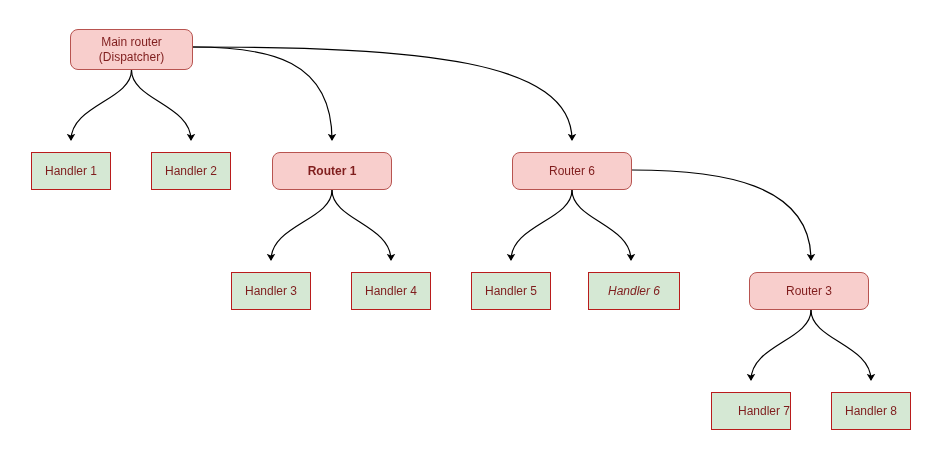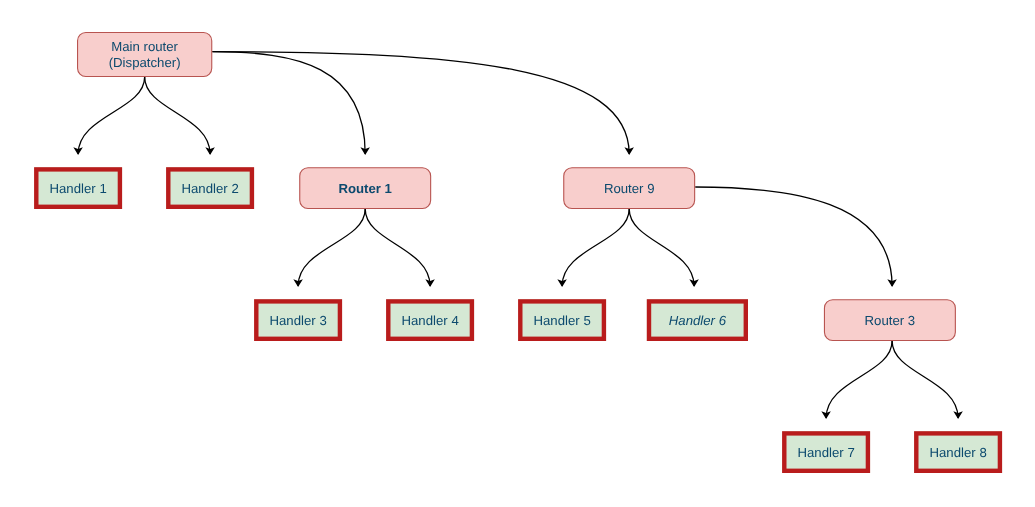--- a/index.html
+++ b/index.html
@@ -27,32 +27,32 @@
   }
   .node {
     position: absolute;
     box-sizing: border-box;
     display: flex;
     flex-direction: column;
     align-items: center;
     justify-content: center;
     font-size: 12px;
     line-height: 15px;
-    color: #0c4a6e;
+    color: #7f1d1d;
     text-align: center;
     white-space: pre-line;
   }
   .node-router {
     background: #f8cecc;
     border: 1px solid #b85450;
     border-radius: 8px;
   }
   .node-handler {
     background: #d5e8d4;
-    border: 4px solid #b91c1c;
+    border: 1px solid #b91c1c;
     border-radius: 0;
   }
   .node-label {
     display: block;
     pointer-events: none;
   }
 </style>
 </head>
 <body>
 
@@ -78,23 +78,23 @@
         <path d="M 811 310 C 811 340 871 345 871 380" fill="none" stroke="#000000" stroke-width="1.2" marker-end="url(#arrowhead)"></path>
       </g>
   </svg>
 
   <div id="node-layer">
       <div class="node node-router" style="left: 70px; top: 29px; width: 123px; height: 41px;"><span class="node-label">Main router
 (Dispatcher)</span></div>
       <div class="node node-handler" style="left: 31px; top: 152px; width: 80px; height: 38px;"><span class="node-label">Handler 1</span></div>
       <div class="node node-handler" style="left: 151px; top: 152px; width: 80px; height: 38px; justify-content: center;"><span class="node-label">Handler 2</span></div>
       <div class="node node-router" style="left: 272px; top: 152px; width: 120px; height: 38px; font-weight: bold;"><span class="node-label">Router 1</span></div>
-      <div class="node node-router" style="left: 512px; top: 152px; width: 120px; height: 38px;"><span class="node-label">Router 9</span></div>
+      <div class="node node-router" style="left: 512px; top: 152px; width: 120px; height: 38px;"><span class="node-label">Router 6</span></div>
       <div class="node node-handler" style="left: 231px; top: 272px; width: 80px; height: 38px;"><span class="node-label">Handler 3</span></div>
       <div class="node node-handler" style="left: 351px; top: 272px; width: 80px; height: 38px;"><span class="node-label">Handler 4</span></div>
       <div class="node node-handler" style="left: 471px; top: 272px; width: 80px; height: 38px;"><span class="node-label">Handler 5</span></div>
       <div class="node node-handler" style="left: 588px; top: 272px; width: 92px; height: 38px; font-style: italic;"><span class="node-label">Handler 6</span></div>
       <div class="node node-router" style="left: 749px; top: 272px; width: 120px; height: 38px;"><span class="node-label">Router 3</span></div>
-      <div class="node node-handler" style="left: 711px; top: 392px; width: 80px; height: 38px;"><span class="node-label">Handler 7</span></div>
+      <div class="node node-handler" style="left: 711px; top: 392px; width: 80px; height: 38px; align-items: flex-end;"><span class="node-label">Handler 7</span></div>
       <div class="node node-handler" style="left: 831px; top: 392px; width: 80px; height: 38px;"><span class="node-label">Handler 8</span></div>
     </div>
 
 </div>
 
 </body></html>

